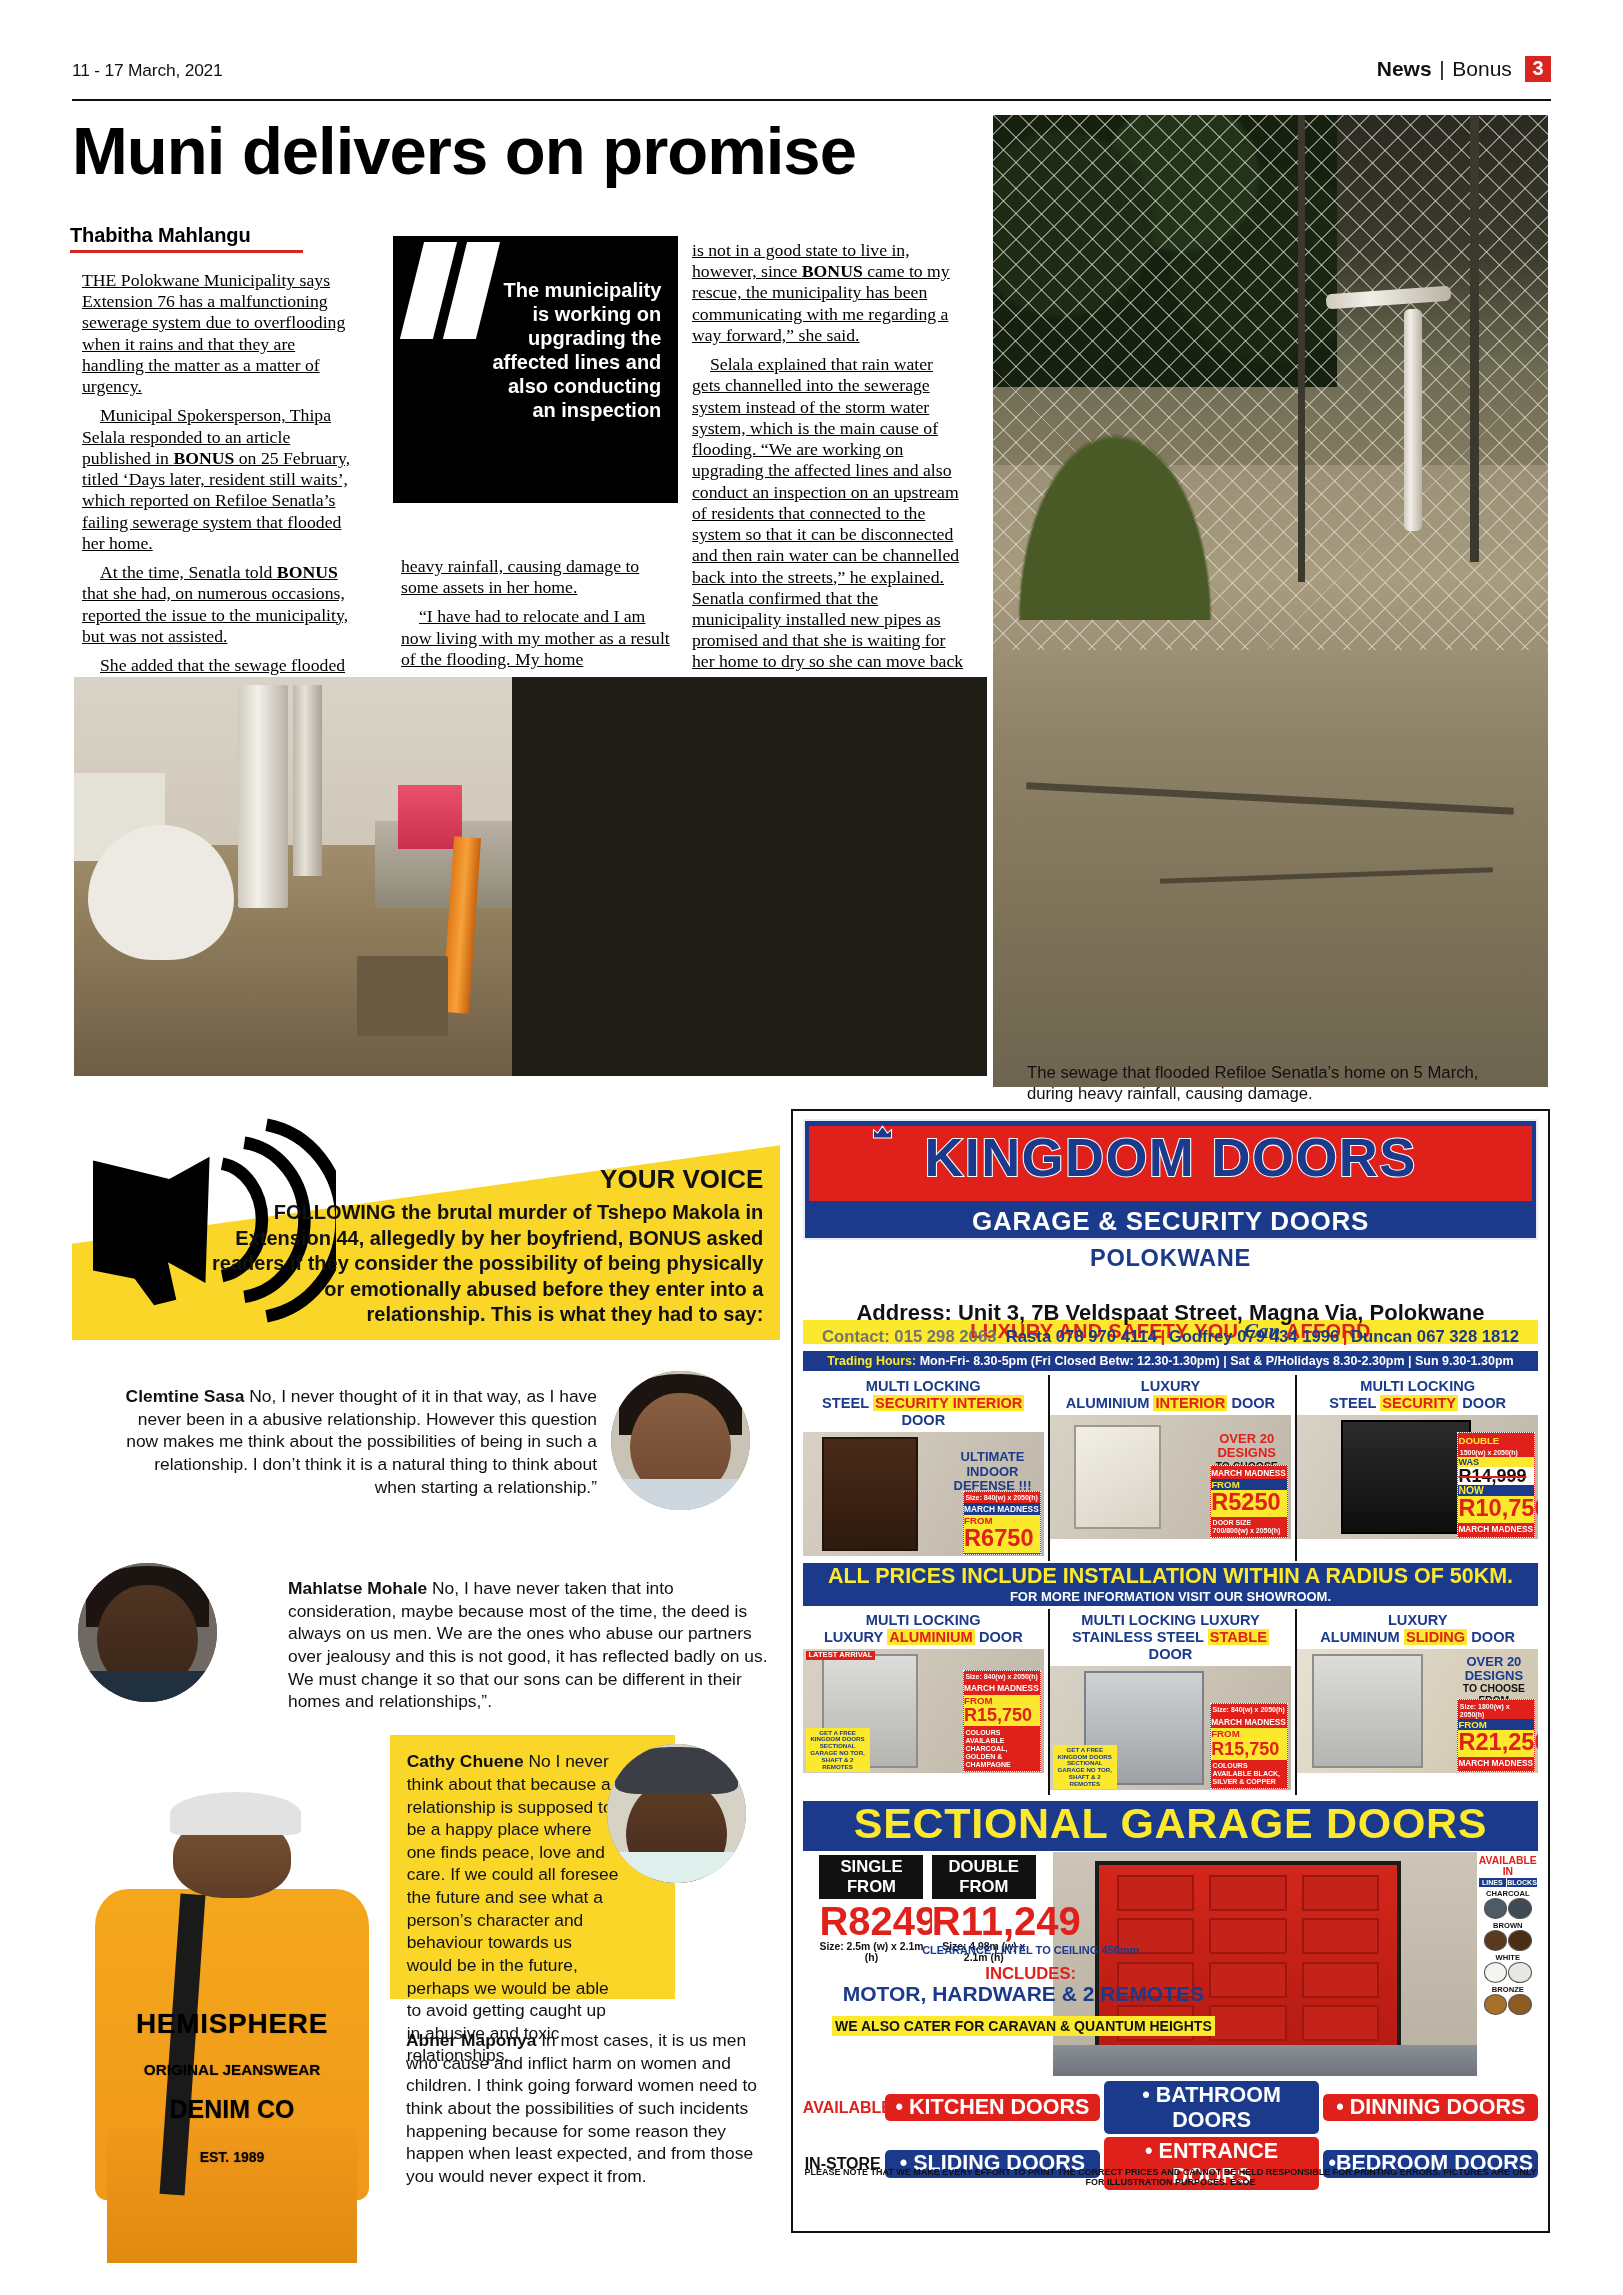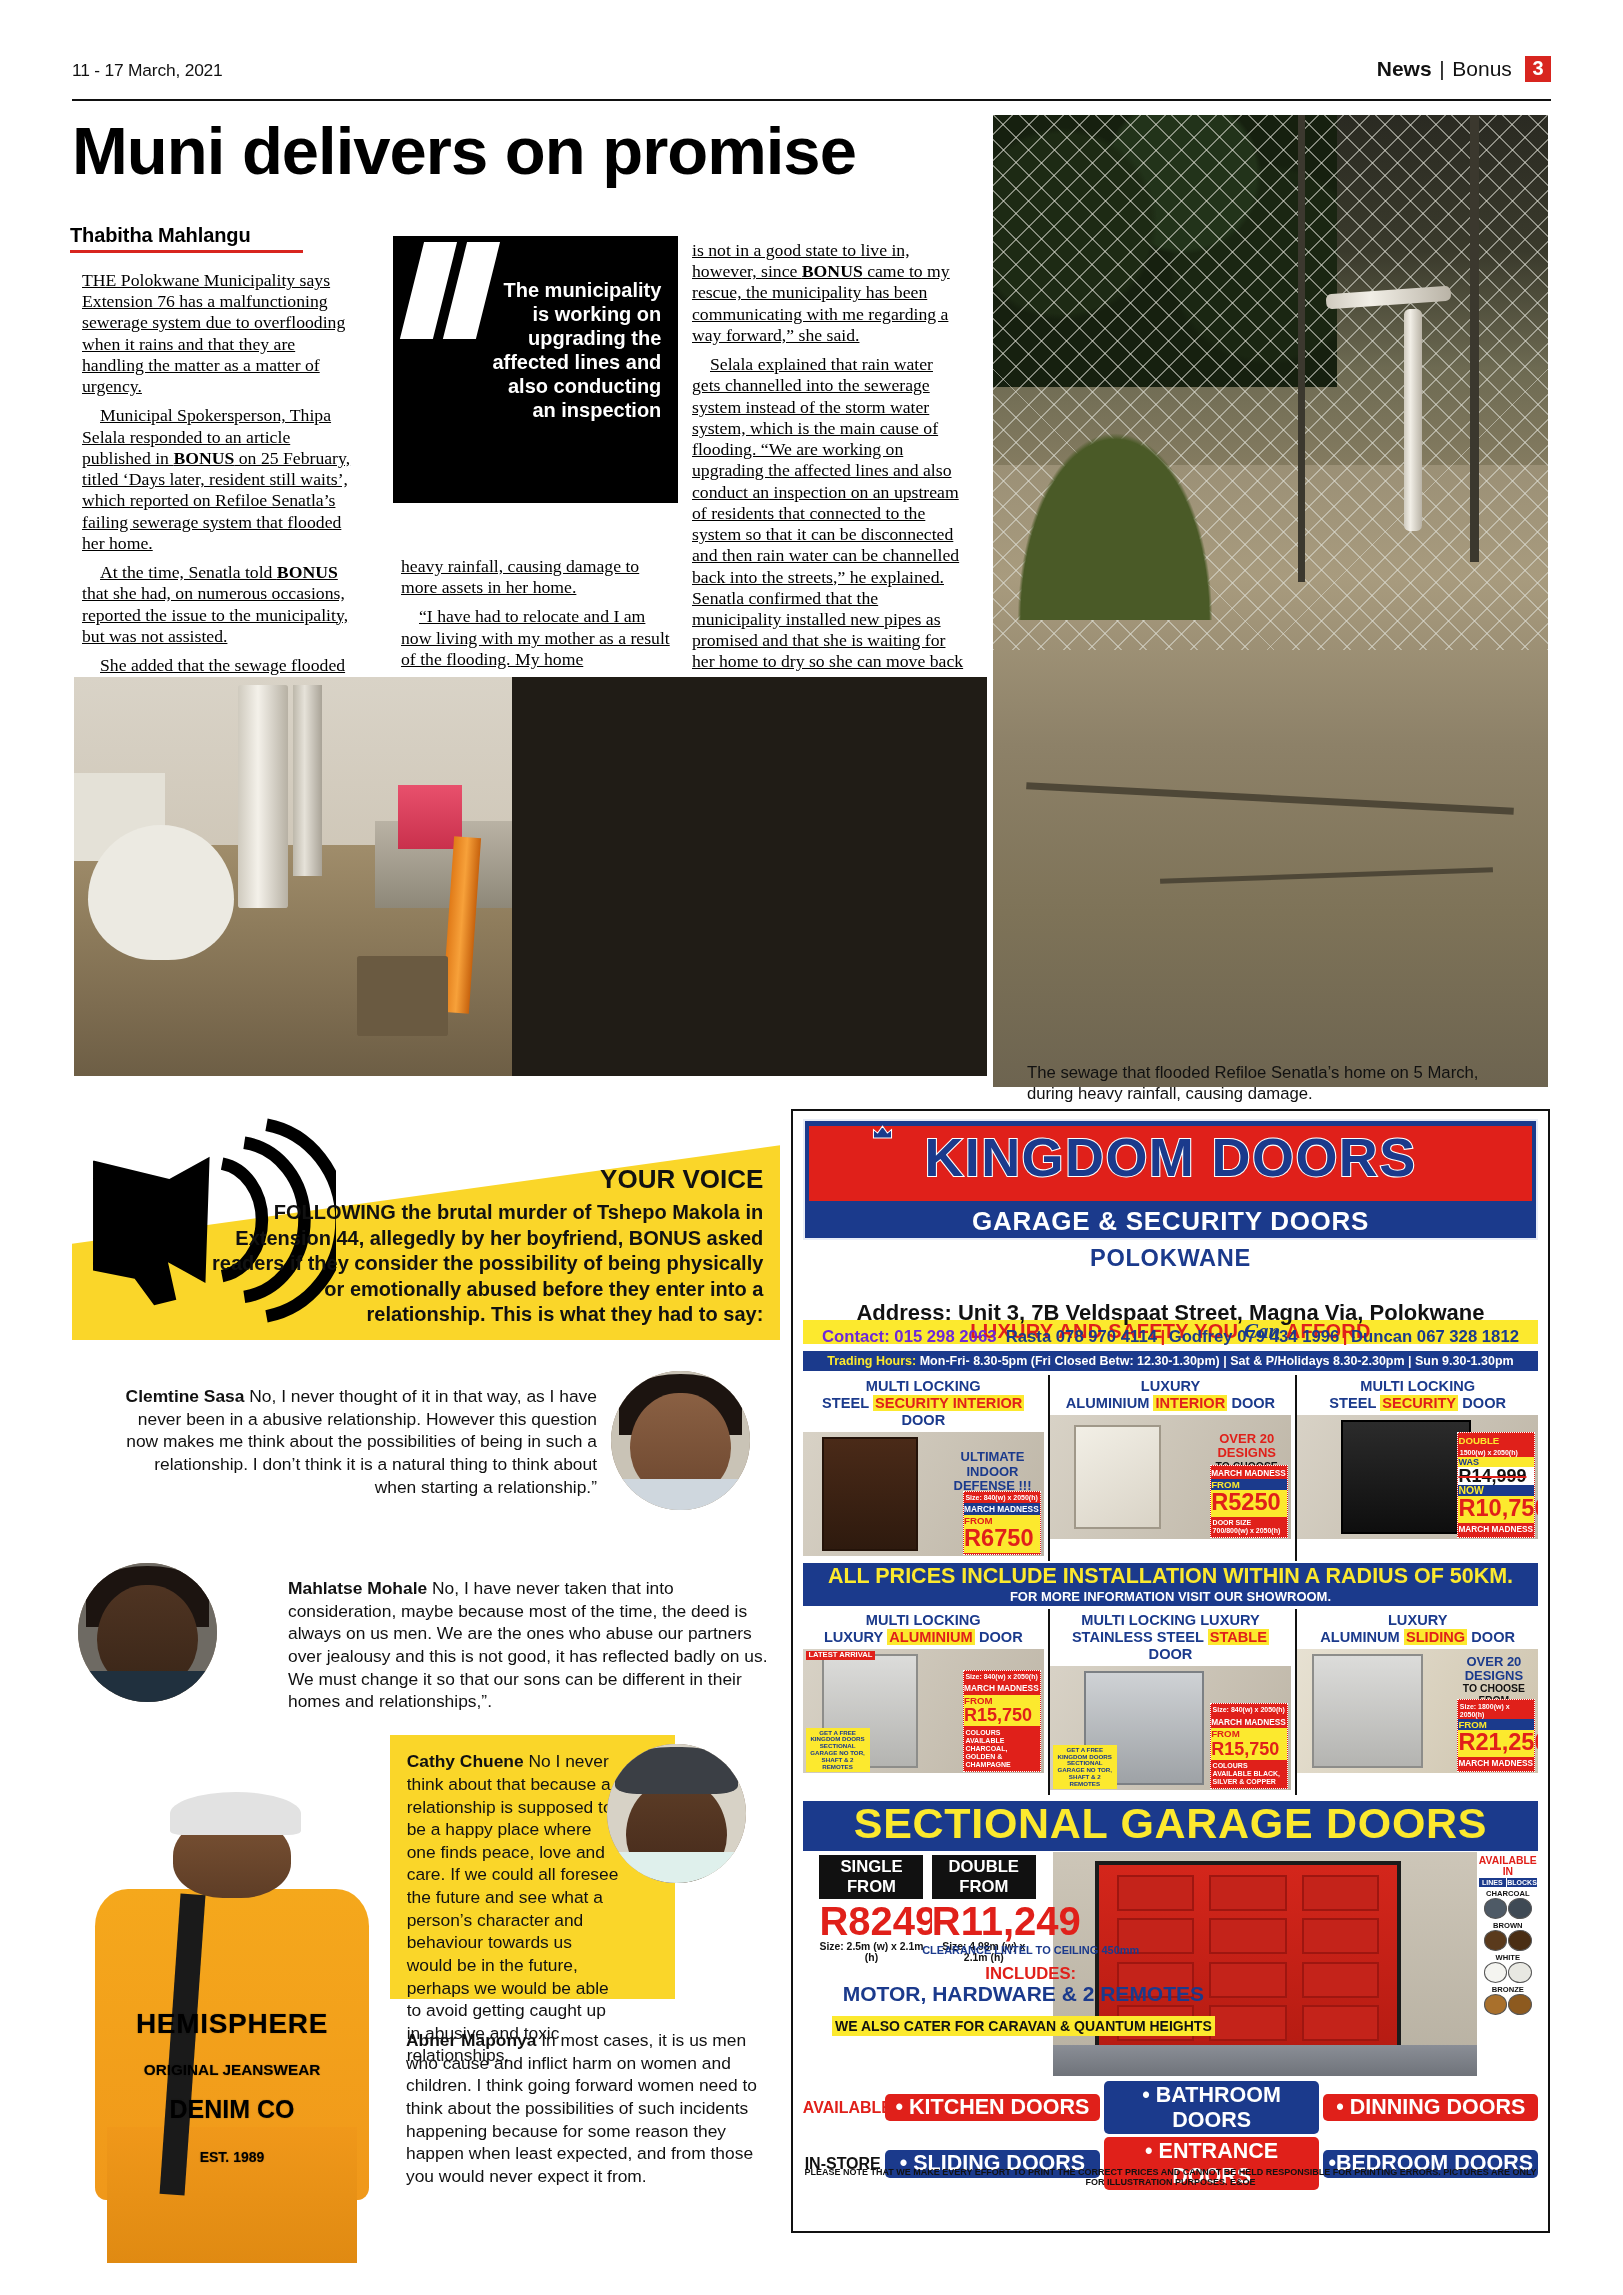--- a/index.html
+++ b/index.html
@@ -230,21 +230,21 @@
   .kd-addr {
     position:absolute; left:5.6px; top:185px; right:5.6px; text-align:center;
     font-family:"Liberation Sans Narrow","Liberation Sans",sans-serif;
     font-size:22px; font-weight:700; color:#111;
   }
   .kd-contact {
     position:absolute; left:5.6px; top:212px; right:5.6px; text-align:center;
     font-family:"Liberation Sans Narrow","Liberation Sans",sans-serif;
     font-size:16.7px; font-weight:700; color:#1b3a8c;
   }
-  .kd-contact .red { color:#6d28d9; }
+  .kd-contact .red { color:#737373; }
   .kd-contact .bar { color:#e0201a; margin:0 3.5px; }
   .kd-hours {
     position:absolute; left:5.6px; top:236px; right:5.6px; height:19.4px; background:#1b3a8c;
     display:flex; align-items:center; justify-content:center;
     font-family:"Liberation Sans Narrow","Liberation Sans",sans-serif;
     font-size:12.5px; font-weight:700; color:#fce92e;
   }
   .kd-hours .w { color:#ffffff; }
 
   .prow { position:absolute; left:5.6px; right:5.6px; display:flex; gap:4.2px; }
@@ -389,21 +389,21 @@
     <p class="ind">She added that the sewage flooded her home again on 5 March, during</p>
   </div>
 
   <div class="pullquote">
     <div class="pq-slash-a"></div>
     <div class="pq-slash-b"></div>
     <div class="qtext">The municipality is working on upgrading the affected lines and also conducting an inspection</div>
   </div>
 
   <div class="col" id="col2">
-    <p>heavy rainfall, causing damage to more assets in her home.</p>
+    <p>heavy rainfall, causing damage to some assets in her home.</p>
     <p class="ind">“I have had to relocate and I am now living with my mother as a result of the flooding. My home</p>
   </div>
 
   <div class="col" id="col3">
     <p>is not in a good state to live in, however, since <b>BONUS</b> came to my rescue, the municipality has been communicating with me regarding a way forward,” she said.</p>
     <p class="ind">Selala explained that rain water gets channelled into the sewerage system instead of the storm water system, which is the main cause of flooding. “We are working on upgrading the affected lines and also conduct an inspection on an upstream of residents that connected to the system so that it can be disconnected and then rain water can be channelled back into the streets,” he explained. Senatla confirmed that the municipality installed new pipes as promised and that she is waiting for her home to dry so she can move back in.</p>
   </div>
 
   <div class="photo" id="photo-fence">
     <div class="fence-sky"></div>

